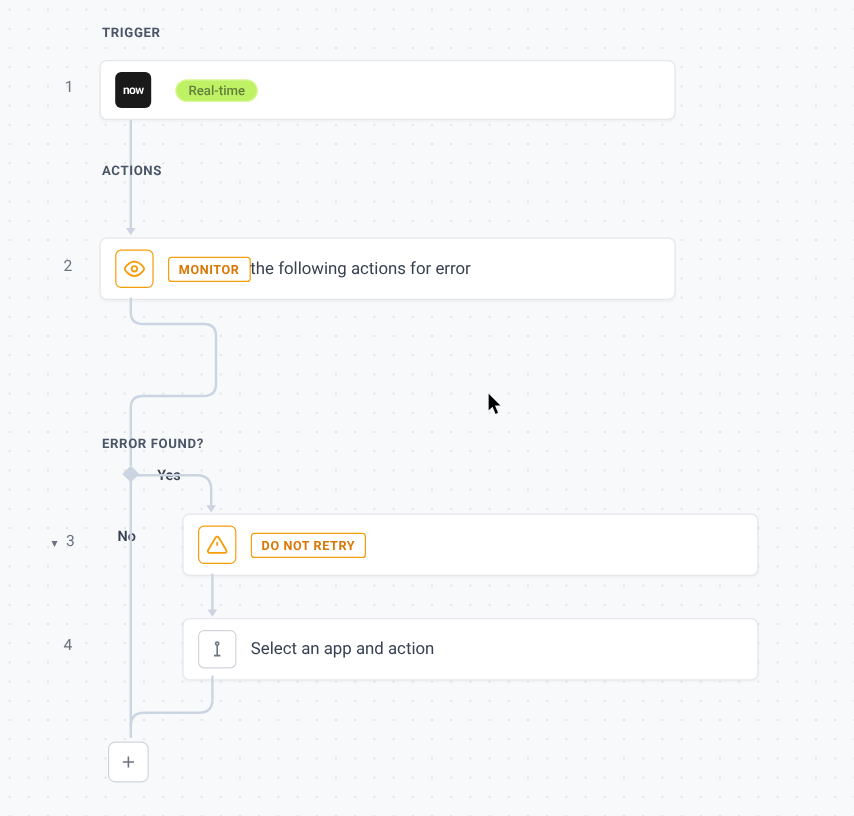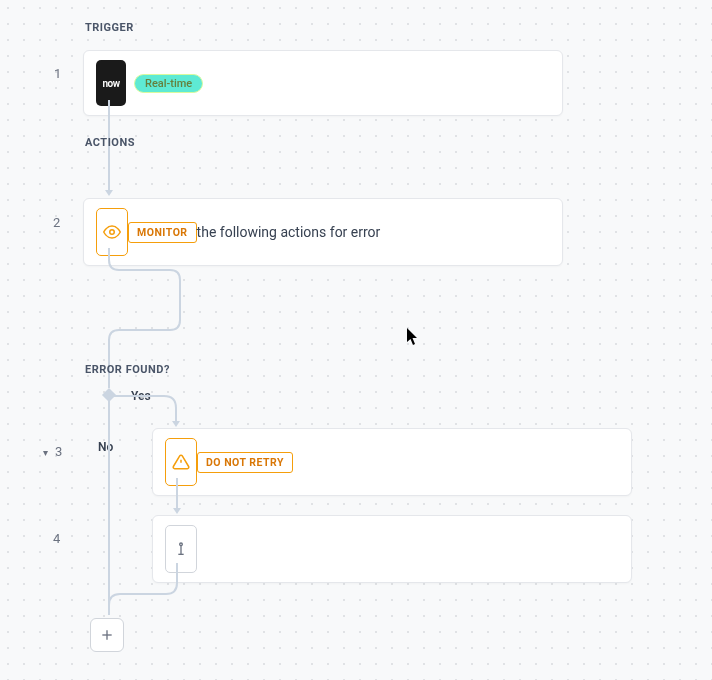--- a/index.html
+++ b/index.html
@@ -1,26 +1,26 @@
 <!DOCTYPE html>
 <html><head>
 <meta charset="utf-8">
 <style>
 html,body{margin:0;padding:0;width:712px;height:680px;font-family:-apple-system,BlinkMacSystemFont,"Segoe UI",Roboto,sans-serif;background:#f8f9fa;position:relative;overflow:hidden}
 .dots{position:absolute;inset:0;background-image:radial-gradient(circle,#e0e2e5 1px,transparent 1px);background-size:16px 16px;z-index:0}
 .canvas{position:relative;z-index:1}
 .section-label{position:absolute;font-size:11px;font-weight:700;letter-spacing:.5px;color:#4a5568}
 .step-num{position:absolute;font-size:13px;color:#6b7280}
 .card{position:absolute;background:#fff;border:1px solid #e5e7eb;border-radius:6px;display:flex;align-items:center;padding:9px 12px;box-shadow:0 1px 2px rgba(0,0,0,0.03);font-size:14px;color:#374151}
-.icon-box{width:30px;height:46px;border-radius:5px;display:flex;align-items:center;justify-content:center;flex:0 0 30px}
+.icon-box{width:30px;height:30px;border-radius:5px;display:flex;align-items:center;justify-content:center;margin-right:12px;flex:0 0 30px}
 .icon-now{background:#1a1a1a;color:#fff;font-size:10px;font-weight:600;letter-spacing:-.5px}
 .icon-orange-outline{border:1px solid #f59e0b;background:#fff;color:#f59e0b}
 .icon-gray-outline{border:1px solid #d1d5db;background:#fff;color:#6b7280}
 .badge-monitor,.badge-retry{background:#fff;border:1px solid #f59e0b;color:#d97706;font-size:10.5px;font-weight:700;letter-spacing:.5px;padding:3px 8px;border-radius:3px;}
-.badge-realtime{background:#5eead4;color:#65803d;font-size:11px;font-weight:500;padding:2px 10px;border-radius:11px;margin-left:8px;border:1px solid #d9f99d}
+.badge-realtime{background:#bef264;color:#65803d;font-size:11px;font-weight:500;padding:2px 10px;border-radius:11px;margin-left:8px;border:1px solid #d9f99d}
 .link{color:#6366f1}
 .arrow-line{position:absolute;background:#cbd5e1}
 .arrow-head{position:absolute;width:0;height:0;border-left:4px solid transparent;border-right:4px solid transparent;border-top:6px solid #cbd5e1}
 .diamond{position:absolute;width:10px;height:10px;background:#cbd5e1;transform:rotate(45deg)}
 .branch-label{position:absolute;font-size:12px;font-weight:600;color:#374151}
 .plus-btn{position:absolute;width:32px;height:32px;border:1px solid #d1d5db;border-radius:6px;background:#fff;display:flex;align-items:center;justify-content:center;color:#6b7280;font-size:18px;cursor:pointer}
 .expand-caret{position:absolute;font-size:10px;color:#6b7280}
 .cursor{position:absolute;font-size:16px;color:#000;pointer-events:none;z-index:5}
 svg.corner{position:absolute;overflow:visible}
 svg.corner path{stroke:#cbd5e1;stroke-width:2;fill:none}
@@ -91,20 +91,21 @@
 
 <div class="step-num" style="left:53px;top:531px">4</div>
 <div class="card" style="left:152px;top:515px;width:454px">
   <div class="icon-box icon-gray-outline">
     <svg width="16" height="16" viewBox="0 0 24 24" fill="none" stroke="currentColor" stroke-width="2">
           <circle cx="12" cy="5" r="2"></circle>
           <line x1="12" y1="7" x2="12" y2="20"></line>
           <line x1="8" y1="20" x2="16" y2="20"></line>
         </svg>
   </div>
+  <span>Select an app and action</span>
 </div>
 
 <div class="arrow-line" style="left:176px;top:563px;width:2px;height:20px"></div>
 <svg class="corner" style="left:108px;top:583px" width="72" height="14">
   <path d="M69 0 Q69 11 58 11 L12 11 Q1 11 1 22"></path>
 </svg>
 
 <div class="arrow-line" style="left:108px;top:595px;width:2px;height:20px"></div>
 <div class="plus-btn" style="left:90px;top:618px">
   <svg width="16" height="16" viewBox="0 0 24 24" fill="none" stroke="currentColor" stroke-width="2">

